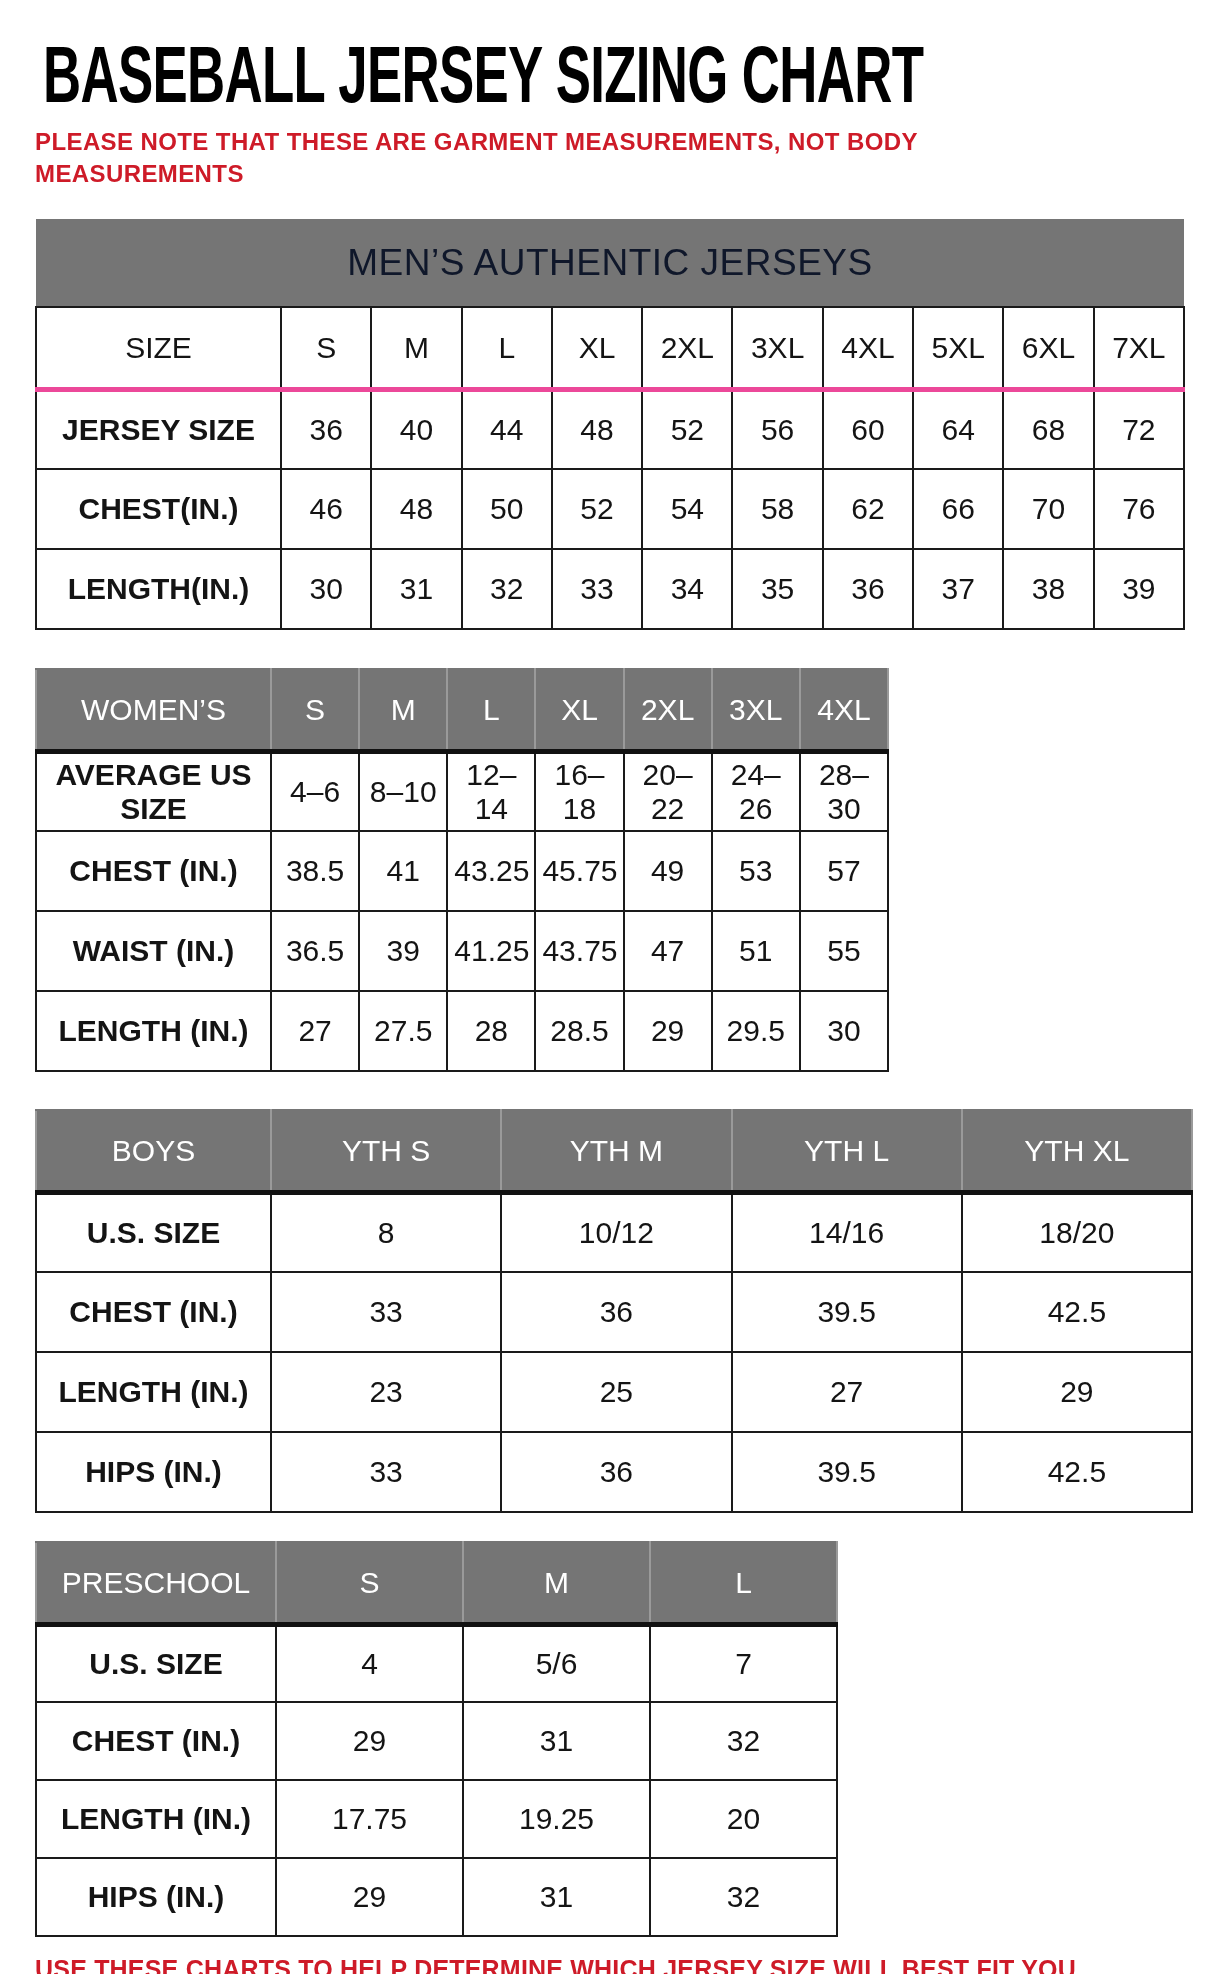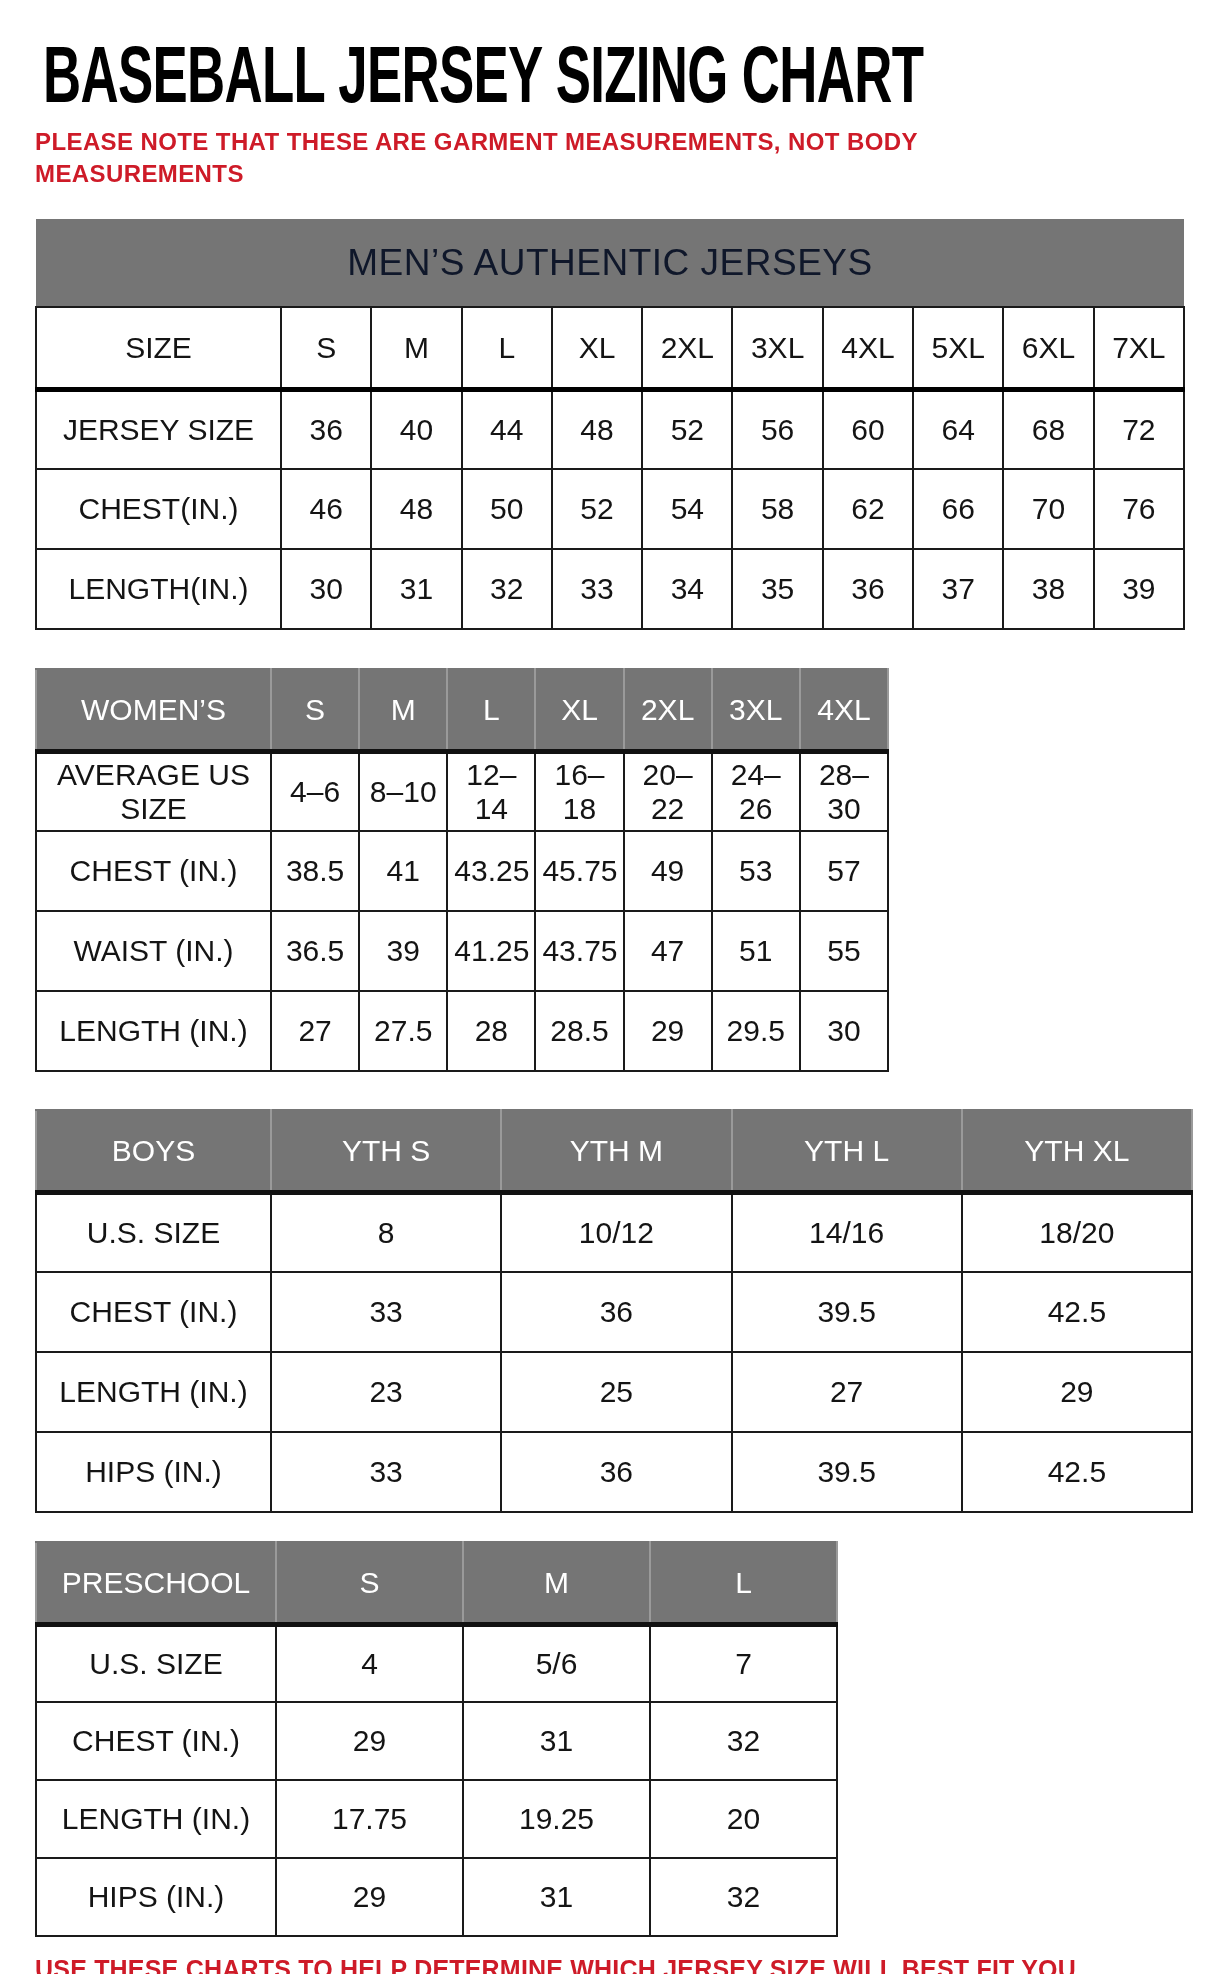--- a/index.html
+++ b/index.html
@@ -63,30 +63,30 @@
   }
   .banner-row td{
     background:var(--gray);
     color:#0f172a;
     border:none;
     font-size:37px;
     height:88px;
     letter-spacing:0.5px;
   }
   .header-row th{height:82px;}
-  .header-row.plain th{border-bottom:5px solid #000000;margin-top:48px;}
+  .header-row.plain th{border-bottom:5px solid #ec4899;margin-top:48px;}
   .header-row.gray th{
     background:var(--gray);
     color:#ffffff;
     border:2px solid #9a9a9a;
     border-top:2px solid var(--gray);
     border-bottom:5px solid #111;
   }
   .data-row th,.data-row td{height:80px;}
-  .data-row th{font-weight:400;}
+  .data-row th{font-weight:700;}
 
   .t-mens{width:1150px;margin-top:30px;}
   .t-womens{width:854px;margin-top:38px;}
   .t-boys{width:1158px;margin-top:37px;}
   .t-preschool{width:803px;margin-top:28px;}
   .t-preschool .data-row th,.t-preschool .data-row td{height:78px;}
 </style>
 </head>
 <body>
 

